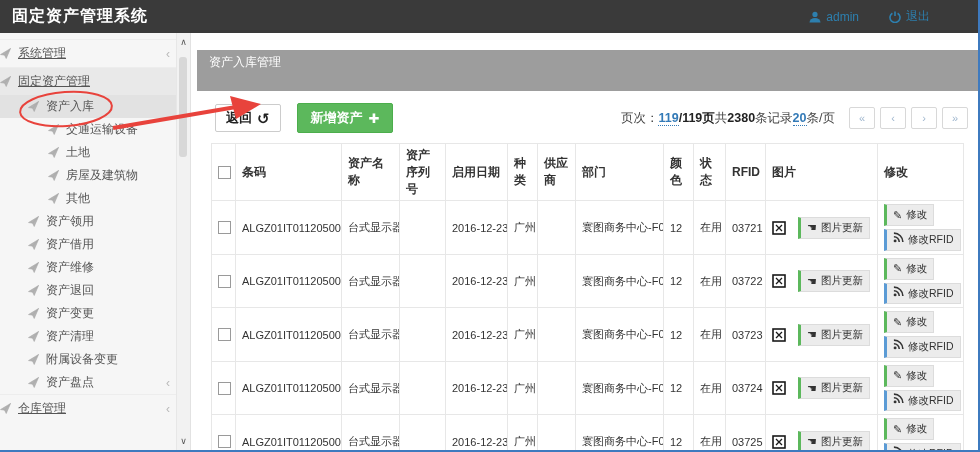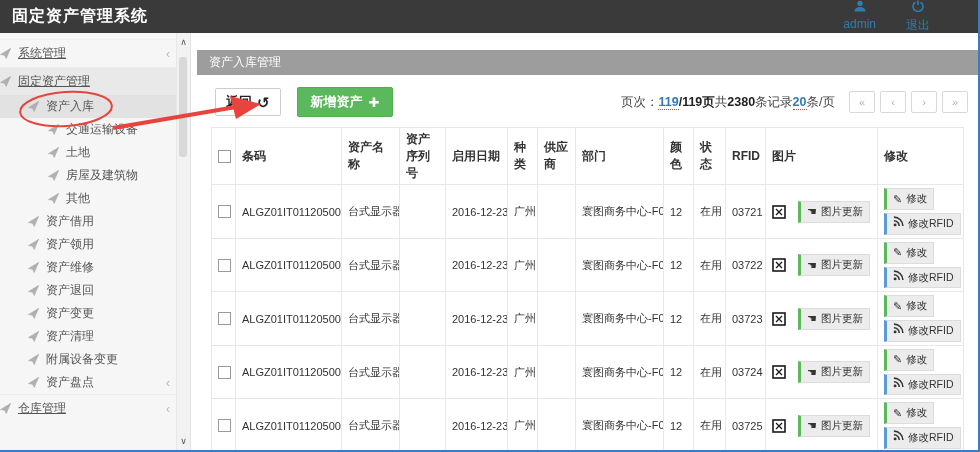--- a/index.html
+++ b/index.html
@@ -4,21 +4,21 @@
 <style>
   html,body{margin:0;padding:0;background:#fff;}
   .page{position:relative;width:980px;height:452px;box-sizing:border-box;overflow:hidden;
         background:#fff;border-right:2px solid #3e7abf;border-bottom:2px solid #3e7abf;
         font-family:"Liberation Sans","DejaVu Sans",sans-serif;}
   
   .topbar{position:absolute;left:0;top:0;right:0;height:33px;background:#3a3a3a;
           display:flex;align-items:center;padding:0 12px;box-sizing:border-box;}
   .topbar-title{color:#fff;font-size:16px;font-weight:bold;letter-spacing:1px;text-align:center;}
   .top-links{margin-left:auto;display:flex;gap:30px;margin-right:36px;}
-  .top-link{color:#2d7fae;font-size:12px;display:flex;align-items:center;gap:5px;cursor:pointer;flex-direction:column;}
+  .top-link{color:#2d7fae;font-size:12px;display:flex;align-items:center;gap:5px;cursor:pointer;}
   .top-link svg{display:block;}
   
   .sidebar{position:absolute;left:0;top:33px;bottom:0;width:191px;background:#f6f6f6;
            border-right:1px solid #e2e2e2;box-sizing:border-box;padding-top:6px;overflow:hidden;}
   .side-item{display:flex;align-items:center;font-size:12px;color:#555;cursor:pointer;
              position:relative;box-sizing:border-box;padding-right:26px;}
   .side-item .plane{display:flex;margin-right:7px;flex:none;}
   .lv1{height:28px;padding-left:0;border-top:1px solid #ededed;text-decoration:underline;}
   .lv2{height:23px;padding-left:28px;}
   .lv3{height:23px;padding-left:48px;}
@@ -26,21 +26,21 @@
   .side-item.active2{background:#e2e2e2;}
   .chev{position:absolute;right:20px;color:#b8b8b8;font-size:12px;line-height:1;}
   .side-scroll{position:absolute;right:0;top:0;bottom:0;width:13px;background:#f2f2f2;
                border-left:1px solid #e7e7e7;}
   .side-scroll .arr{position:absolute;left:0;width:13px;text-align:center;color:#555;
                     font-size:9px;cursor:pointer;}
   .side-scroll .arr.up{top:4px;} .side-scroll .arr.down{bottom:4px;}
   .side-thumb{position:absolute;left:2px;width:8px;top:24px;height:100px;background:#d8d8d8;border-radius:3px;}
   
   .main{position:absolute;left:197px;top:33px;right:0;bottom:0;background:#fff;overflow:hidden;}
-  .panel-header{margin-top:17px;height:25px;line-height:25px;background:#9d9d9d;color:#fff;
+  .panel-header{margin-top:17px;height:41px;line-height:25px;background:#9d9d9d;color:#fff;
                 font-size:12px;padding-left:12px;}
   .toolbar{position:relative;display:flex;align-items:center;padding:12px 10px 6px 18px;}
   .btn-back{background:#fff;border:1px solid #ccc;border-radius:2px;padding:4px 10px;
             font-size:13px;font-weight:bold;color:#222;display:inline-flex;align-items:center;
             gap:5px;cursor:pointer;font-family:inherit;}
   .btn-back .back-ic{font-size:15px;font-weight:bold;line-height:1;}
   .btn-add{background:#5cb85c;border:1px solid #4cae4c;border-radius:2px;color:#fff;
            padding:5px 13px;font-size:13px;font-weight:bold;margin-left:16px;cursor:pointer;
            display:inline-flex;align-items:center;gap:6px;font-family:inherit;}
   .pagination{margin-left:auto;display:flex;align-items:center;font-size:12.5px;color:#444;}
@@ -157,29 +157,29 @@
             </svg>
           </span>
           <span class="side-label">其他</span>
         </div>
         <div class="side-item lv2">
           <span class="plane">
             <svg width="11" height="11" viewBox="0 0 12 12">
               <path d="M0.5,7.2 L11.5,0.5 L6.8,11.5 L5,7.8 Z M11.5,0.5 L5,7.8" fill="#b3b3b3" stroke="#a6a6a6" stroke-width="0.6"></path>
             </svg>
           </span>
+          <span class="side-label">资产领用</span>
+        </div>
+        <div class="side-item lv2">
+          <span class="plane">
+            <svg width="11" height="11" viewBox="0 0 12 12">
+              <path d="M0.5,7.2 L11.5,0.5 L6.8,11.5 L5,7.8 Z M11.5,0.5 L5,7.8" fill="#b3b3b3" stroke="#a6a6a6" stroke-width="0.6"></path>
+            </svg>
+          </span>
           <span class="side-label">资产借用</span>
-        </div>
-        <div class="side-item lv2">
-          <span class="plane">
-            <svg width="11" height="11" viewBox="0 0 12 12">
-              <path d="M0.5,7.2 L11.5,0.5 L6.8,11.5 L5,7.8 Z M11.5,0.5 L5,7.8" fill="#b3b3b3" stroke="#a6a6a6" stroke-width="0.6"></path>
-            </svg>
-          </span>
-          <span class="side-label">资产领用</span>
         </div>
         <div class="side-item lv2">
           <span class="plane">
             <svg width="11" height="11" viewBox="0 0 12 12">
               <path d="M0.5,7.2 L11.5,0.5 L6.8,11.5 L5,7.8 Z M11.5,0.5 L5,7.8" fill="#b3b3b3" stroke="#a6a6a6" stroke-width="0.6"></path>
             </svg>
           </span>
           <span class="side-label">资产维修</span>
         </div>
         <div class="side-item lv2">

